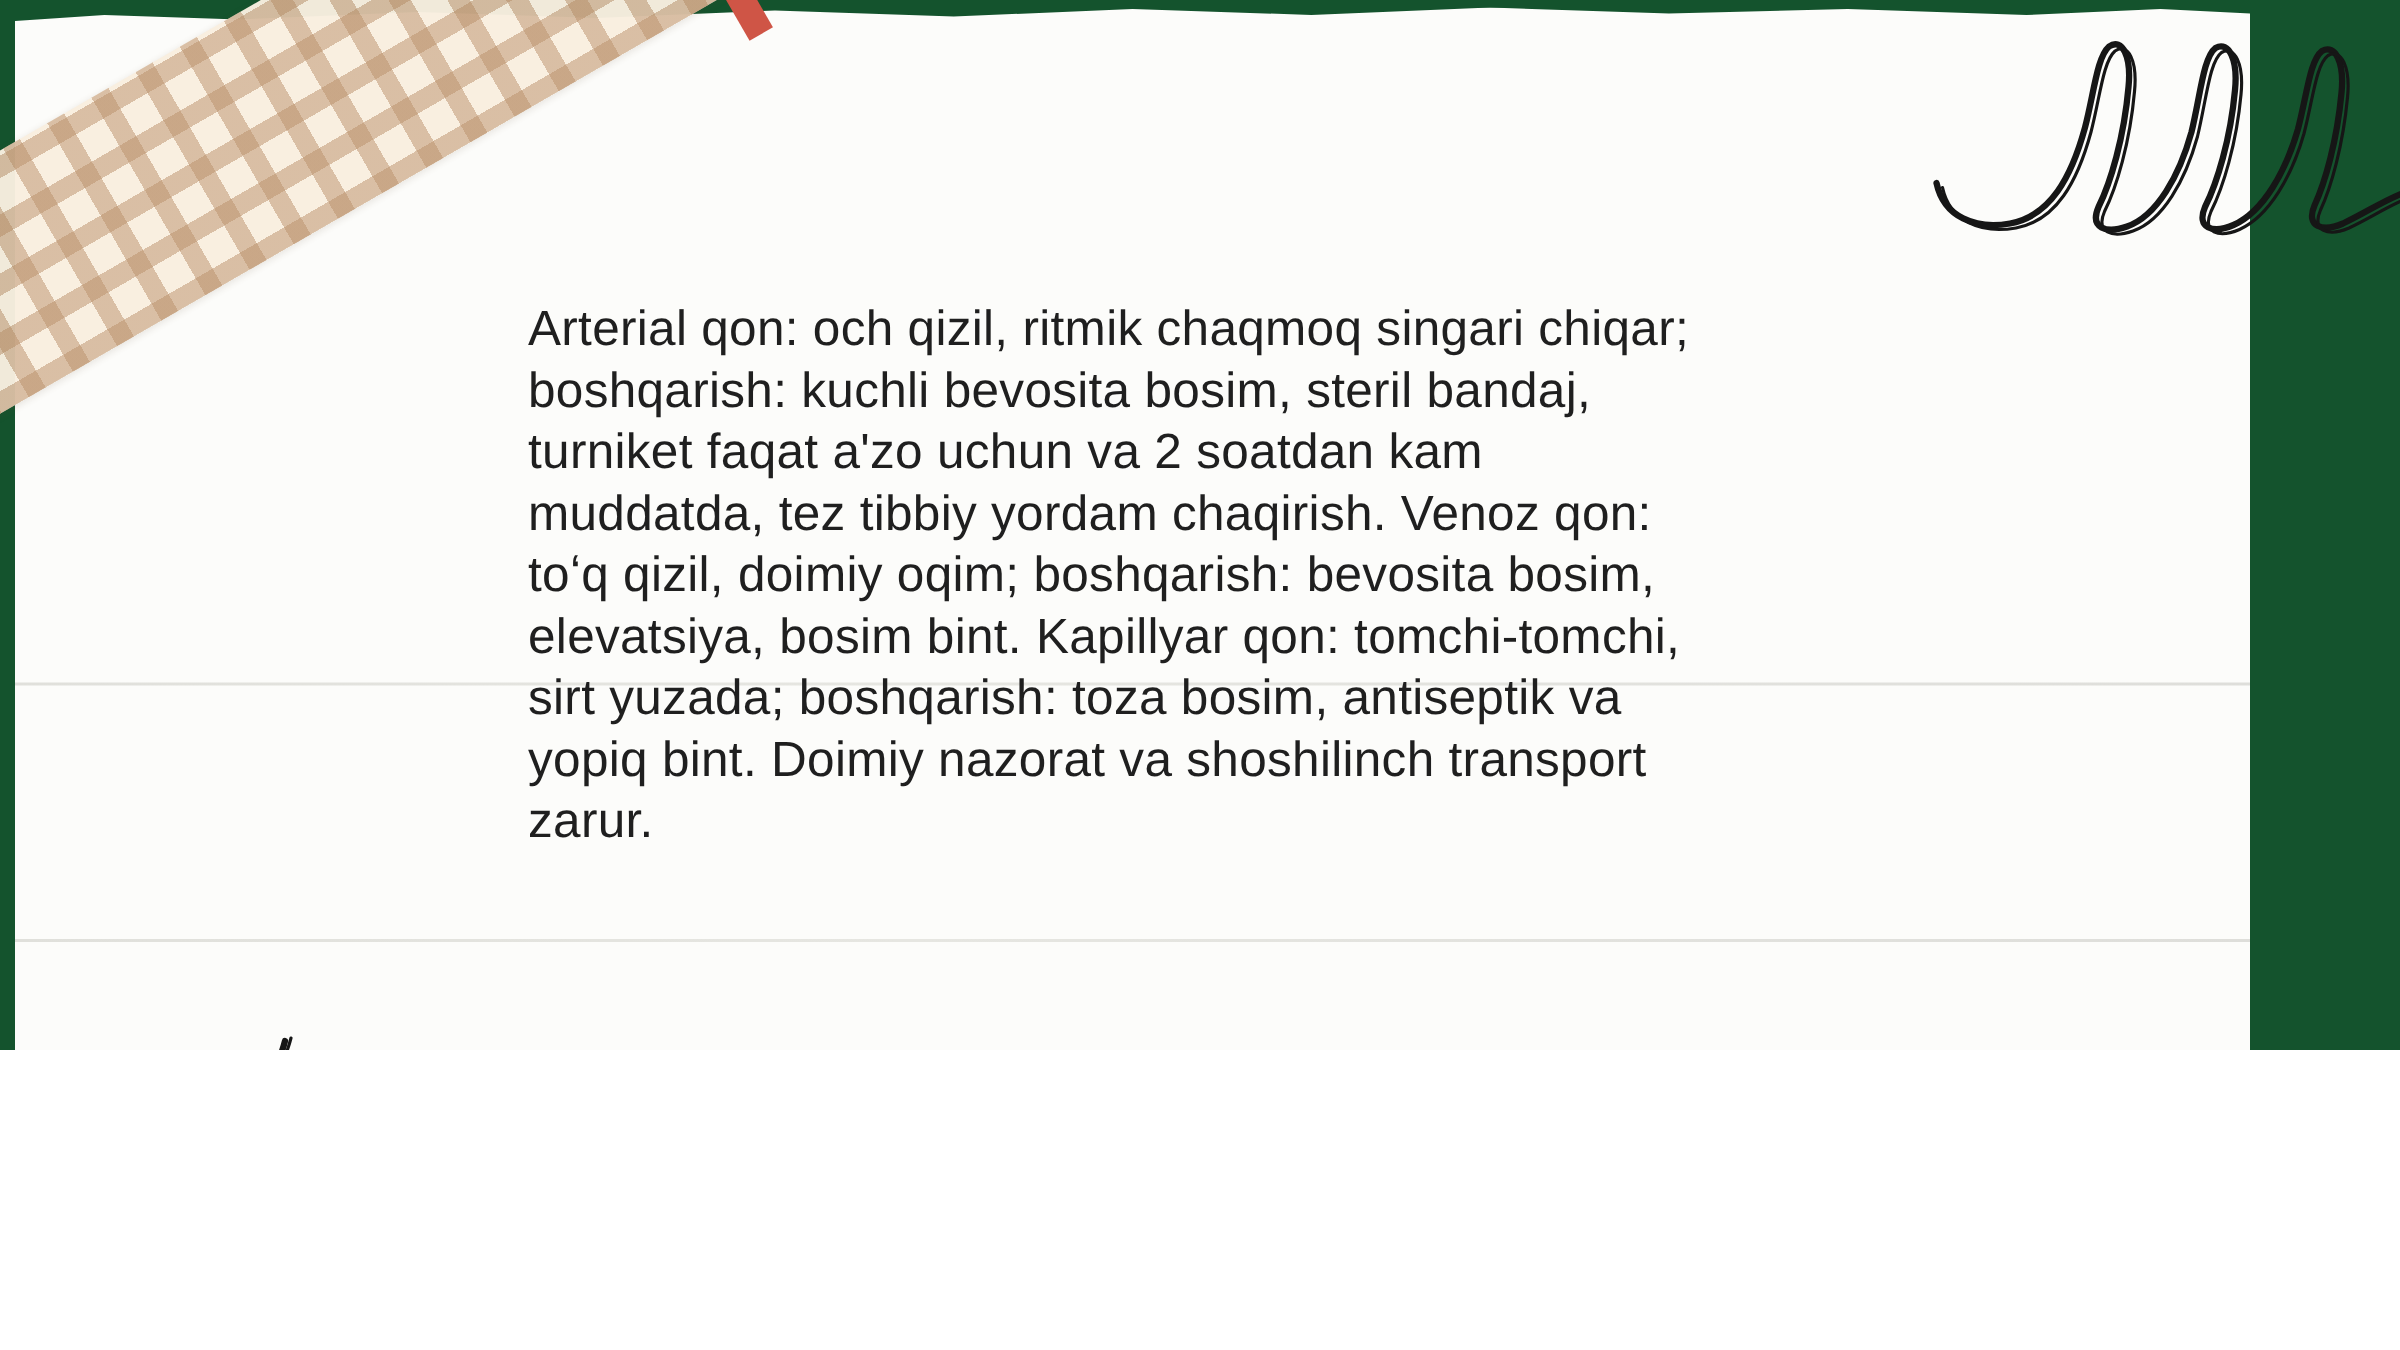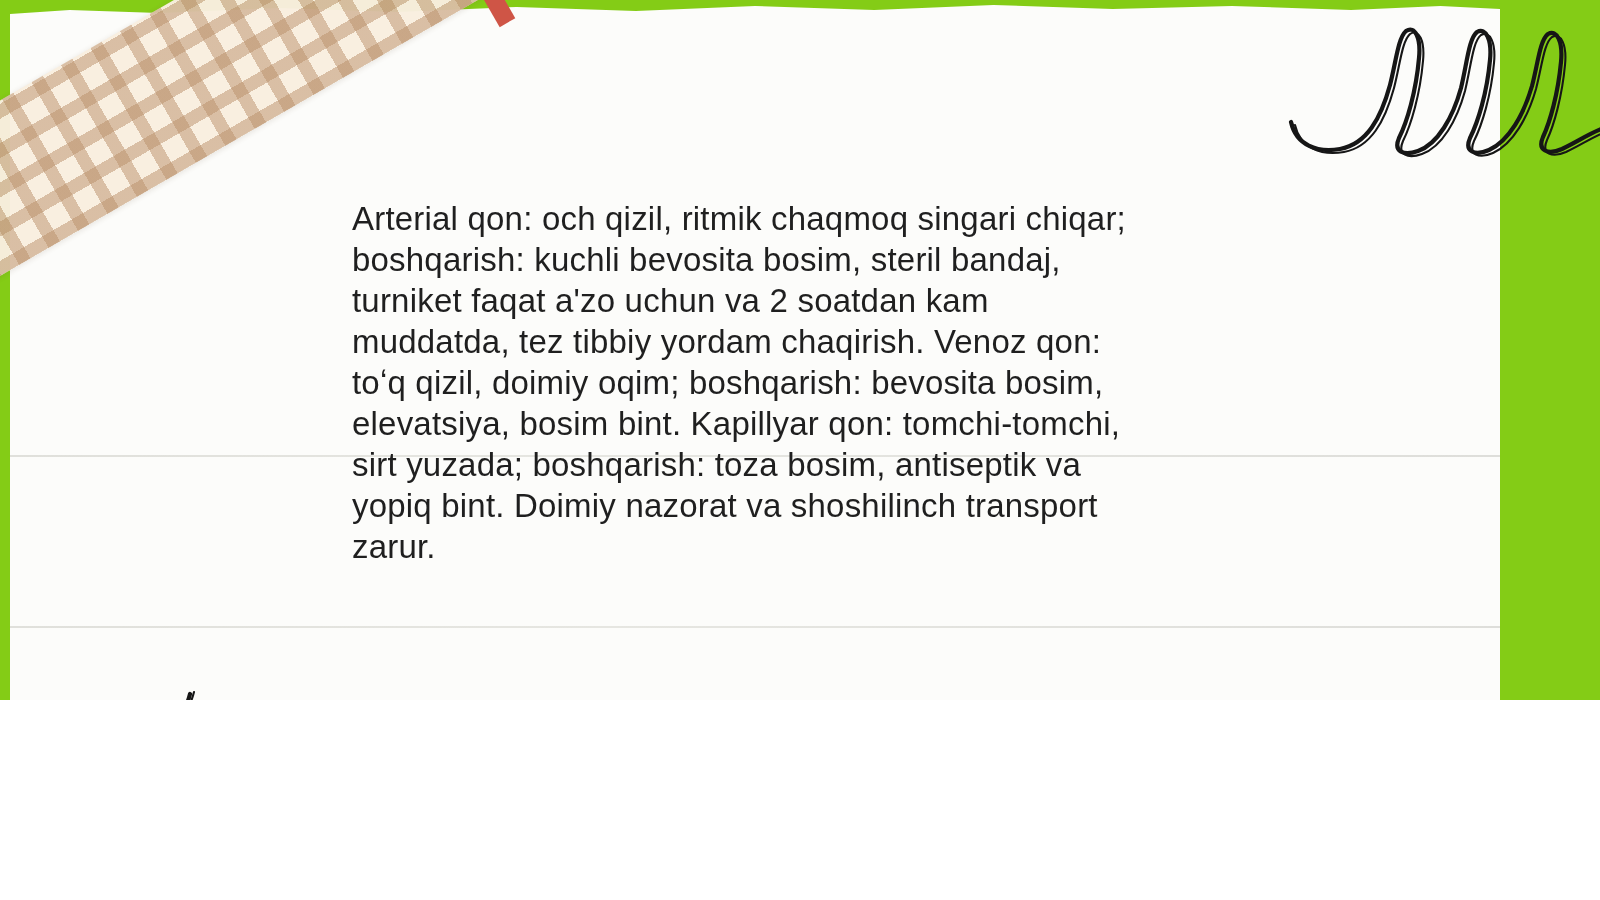--- a/index.html
+++ b/index.html
@@ -1,17 +1,17 @@
 <!DOCTYPE html>
 <html><head>
 <meta charset="utf-8">
 <style>
   html,body{margin:0;padding:0;}
   body{width:1600px;height:900px;overflow:hidden;font-family:"Liberation Sans",sans-serif;}
-  .stage{position:relative;width:1600px;height:700px;background:#84cc16;overflow:hidden;}
+  .stage{position:relative;width:1600px;height:700px;background:#14532d;overflow:hidden;}
 
   
   .paper{
     position:absolute;left:10px;top:2px;width:1490px;height:898px;
     background:#fcfcfa;
     box-shadow:0 0 10px rgba(40,50,60,.10);
     clip-path:polygon(0 12px,4% 8px,10% 11px,18% 6px,26% 10px,34% 5px,42% 9px,50% 4px,58% 8px,66% 3px,74% 7px,82% 4px,90% 8px,96% 4px,100% 7px,100% 100%,0 100%);
   }
   .rule{
     position:absolute;left:0;width:100%;height:2px;

